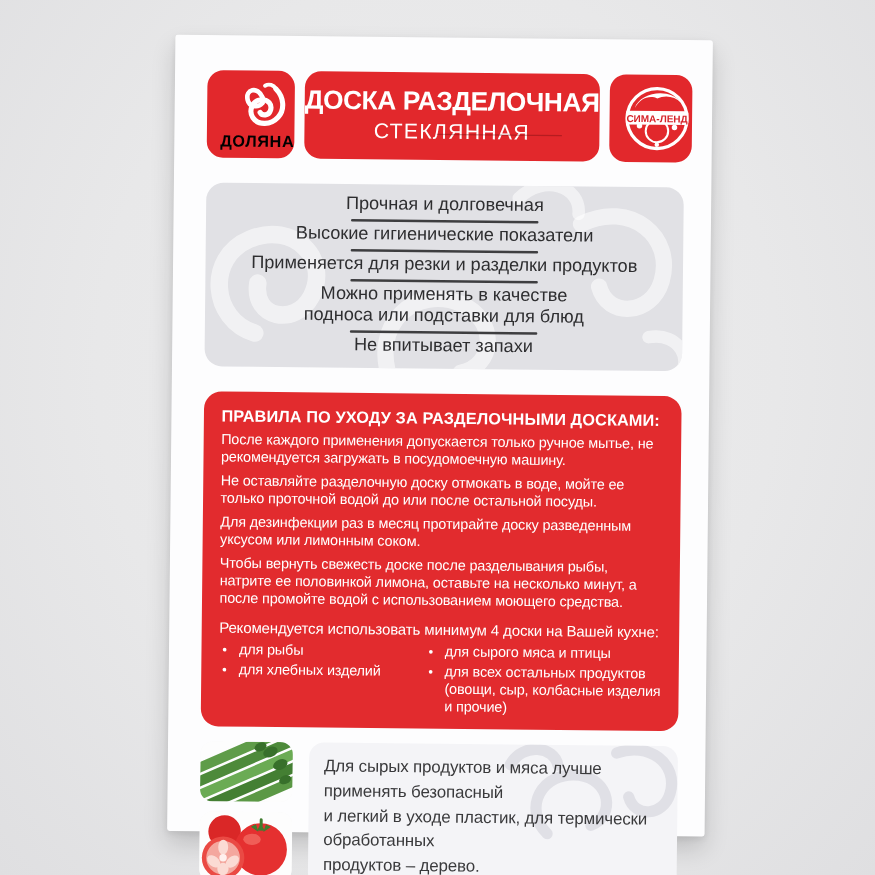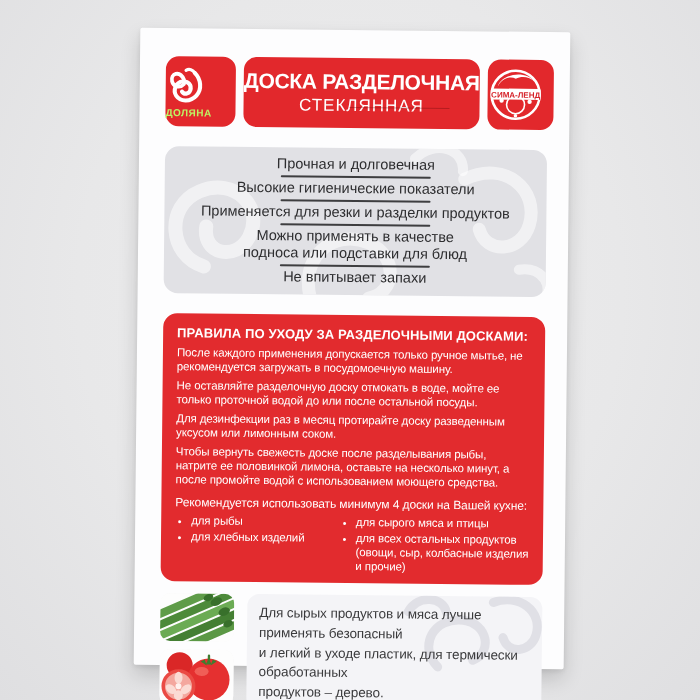--- a/index.html
+++ b/index.html
@@ -12,27 +12,27 @@
   .card{
     position:absolute;left:137px;top:30px;width:430px;height:637px;
     background:#fdfdfe;border-radius:2px;
     transform:rotate(0.6deg);
     box-shadow:0 10px 20px rgba(0,0,0,.16),0 2px 5px rgba(0,0,0,.08);
     padding:28px 22px 0 26px;box-sizing:border-box;
   }
   
   .hdr{display:flex;gap:8px;height:70px;}
   .logo-box{
-    background:#e2282c;border-radius:13px;color:#bef264;
-    display:flex;flex-direction:column;align-items:flex-start;justify-content:center;
+    background:#e2282c;border-radius:13px;color:#000000;
+    display:flex;flex-direction:column;align-items:flex-end;justify-content:center;
     flex:0 0 auto;
   }
   .logo-dolyana{width:70px;height:70px;}
   .logo-sima{width:66px;height:70px;}
-  .dolyana-label{font-size:10px;font-weight:bold;letter-spacing:.5px;margin-top:-2px;}
+  .dolyana-label{font-size:13px;font-weight:bold;letter-spacing:.5px;margin-top:-2px;}
   .banner{
     flex:1;background:#e2282c;border-radius:13px;color:#fff;
     display:flex;flex-direction:column;align-items:center;justify-content:center;
     position:relative;
   }
   .banner .title{font-size:21px;font-weight:bold;letter-spacing:-.3px;white-space:nowrap;}
   .banner .subtitle{font-size:17px;font-weight:normal;letter-spacing:1px;margin-top:2px;}
   .scratch{position:absolute;right:30px;top:49px;width:100px;height:1px;background:rgba(110,10,14,.38);}
   
   .features{

